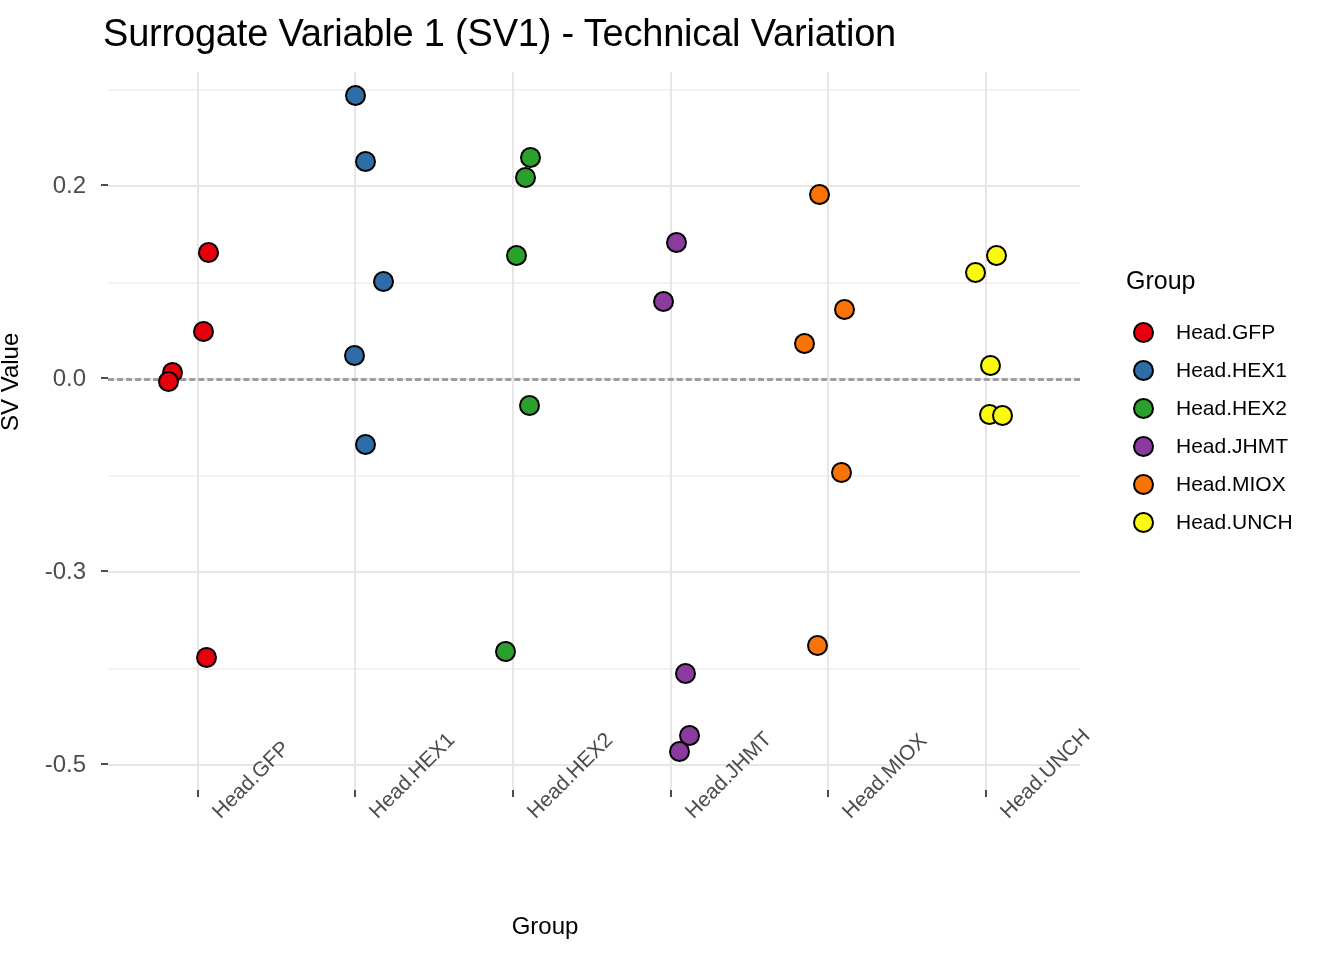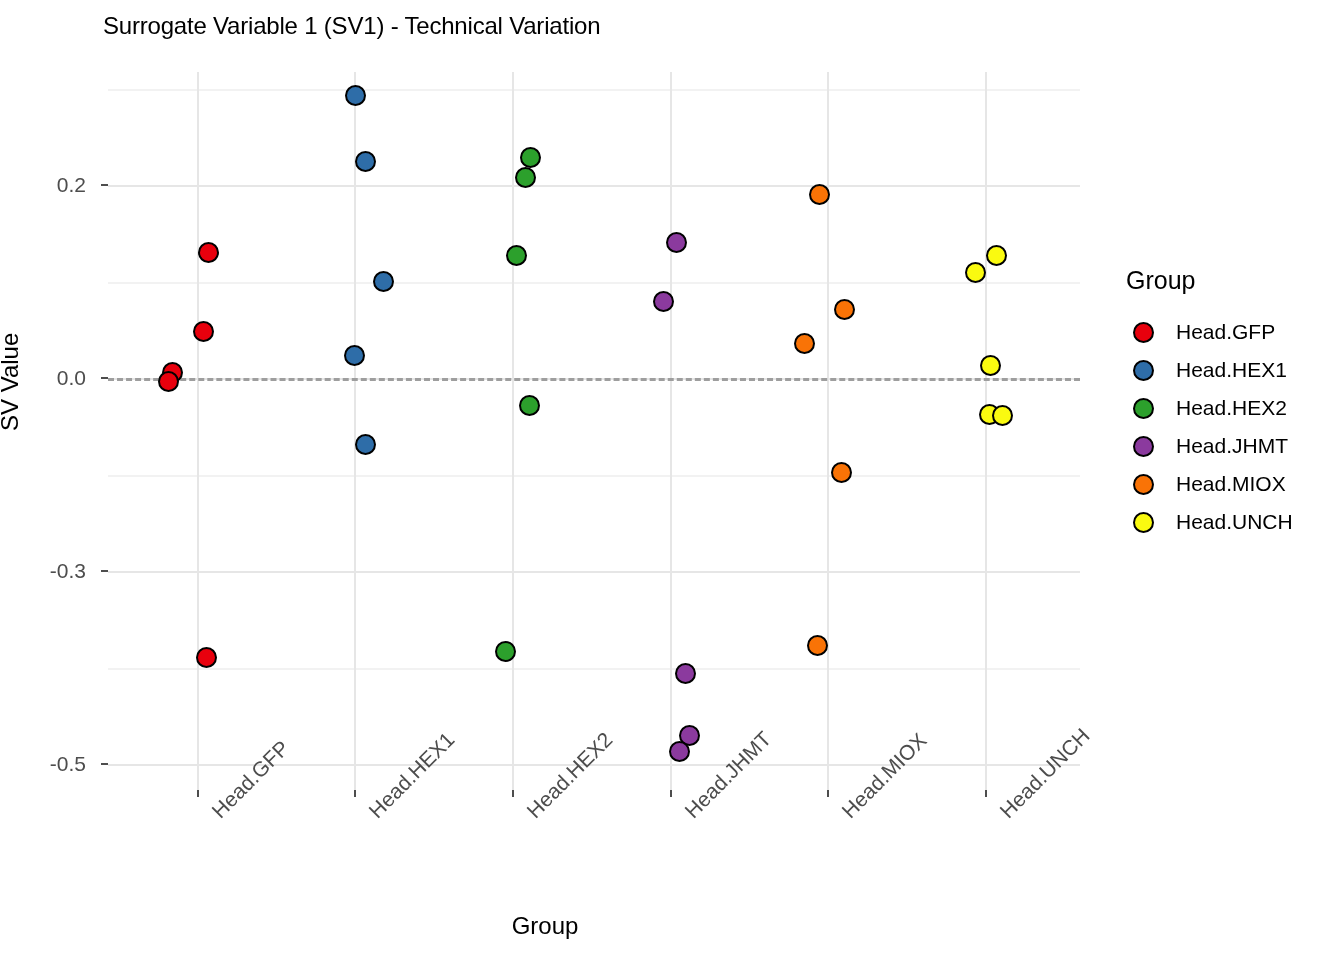--- a/index.html
+++ b/index.html
@@ -20,21 +20,21 @@
     position: absolute;
     left: 0; top: 0;
     width: 1344px;
     height: 960px;
   }
 
   .plot-title {
     position: absolute;
     left: 103px;
     top: 12px;
-    font-size: 24px;
+    font-size: 38px;
     font-weight: 400;
     color: #000000;
     white-space: nowrap;
     letter-spacing: -0.2px;
   }
 
   
   .panel {
     position: absolute;
     left: 108px;
@@ -78,21 +78,21 @@
     margin-top: -10.5px;
     border-radius: 50%;
     border: 2px solid #000000;
     box-sizing: border-box;
   }
 
   
   .ytick-label {
     position: absolute;
     right: 1258px;
-    font-size: 21px;
+    font-size: 24px;
     color: #4d4d4d;
     text-align: right;
     white-space: nowrap;
     transform: translateY(-50%);
   }
   .ytick-mark {
     position: absolute;
     width: 7px;
     height: 2px;
     background: #4d4d4d;

